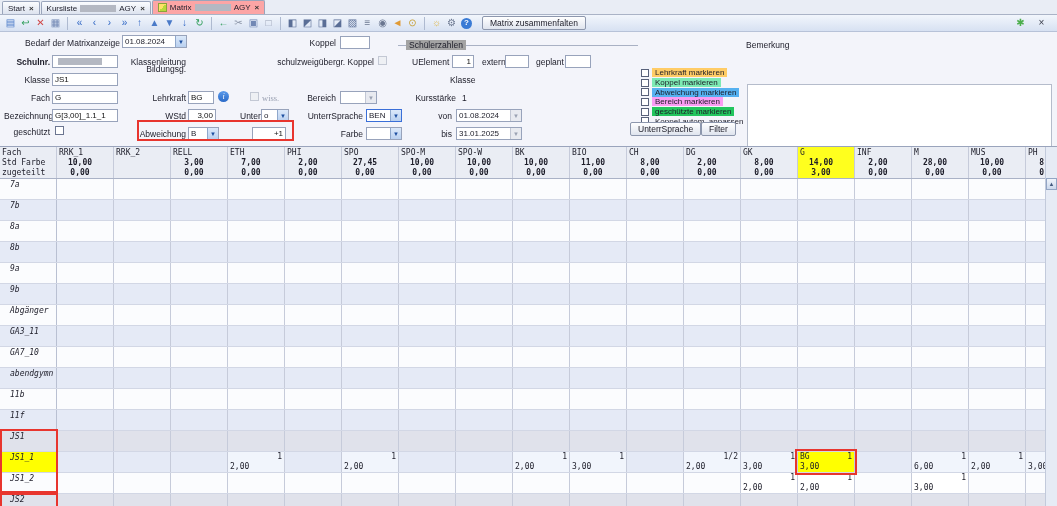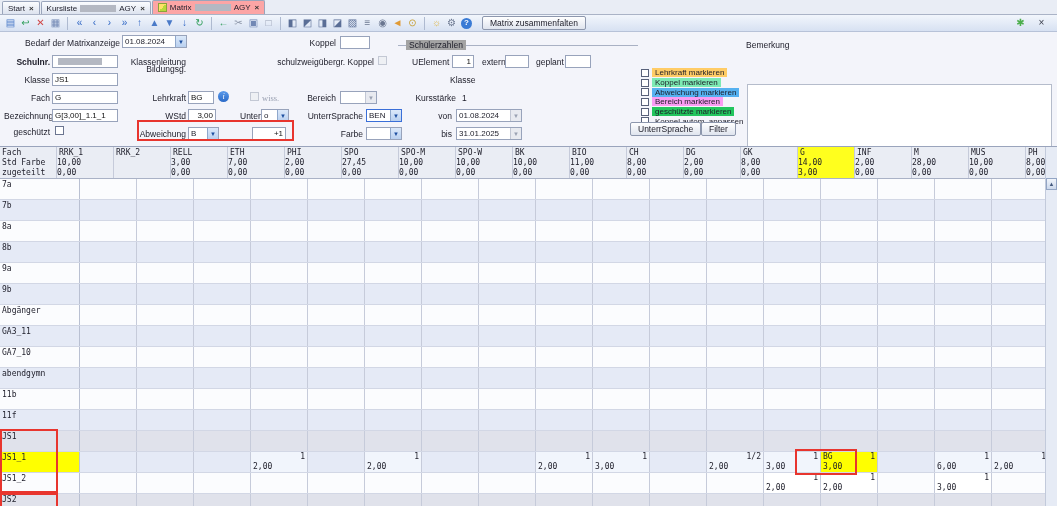--- a/index.html
+++ b/index.html
@@ -64,26 +64,26 @@
   
   .matrix { position:absolute; left:0; top:146px; width:1100px; height:370px;
     background:#fbfcfe; border-top:1px solid #9aa4bc;
     font-family:"DejaVu Sans Mono", monospace; font-size:8px; }
   .mx-header { display:flex; height:32px; background:#eaedf4; border-bottom:1px solid #aab2c6; }
   .mx-corner { width:57px; flex:none; padding:1px 0 0 2px; border-right:1px solid #c6cbda; }
   .mx-corner div { height:10px; line-height:10px; }
   .mx-hcol { width:57px; flex:none; border-right:1px solid #c6cbda; padding-top:1px; }
   .mx-hcol.hl { background:#ffff1e; }
   .mx-hname { height:10px; line-height:10px; padding-left:2px; }
-  .mx-hval { height:10px; line-height:10px; width:46px; text-align:left; }
+  .mx-hval { height:10px; line-height:10px; width:46px; text-align:center;font-weight:bold; }
   .mx-row { display:flex; height:21px; border-bottom:1px solid #d2d7e5; }
   .mx-row.light { background:#fbfcfe; }
   .mx-row.blue { background:#e5eaf6; }
   .mx-row.gray { background:#e0e2eb; }
-  .mx-label { width:80px; flex:none; padding:1px 0 0 2px; border-right:1px solid #b9c0d2; font-size:8px; }
+  .mx-label { width:57px; flex:none; padding:1px 0 0 10px; border-right:1px solid #b9c0d2; font-size:8px;font-style:italic; }
   .mx-label.yellow { background:#ffff00; }
   .mx-cell { width:57px; flex:none; border-right:1px solid #c6cbda; position:relative; }
   .mx-row.blue .mx-cell.filled { background:#f1f5fc; }
   .mx-row.light .mx-cell.filled { background:#ffffff; }
   .mx-cell.hl { background:#ffff00 !important; }
   .mx-cell .tl { position:absolute; top:0; left:2px; }
   .mx-cell .tr { position:absolute; top:0; right:2px; }
   .mx-cell .bl { position:absolute; bottom:1px; left:2px; }
   
   .redbox { position:absolute; border:2px solid #e8352e; pointer-events:none; }

